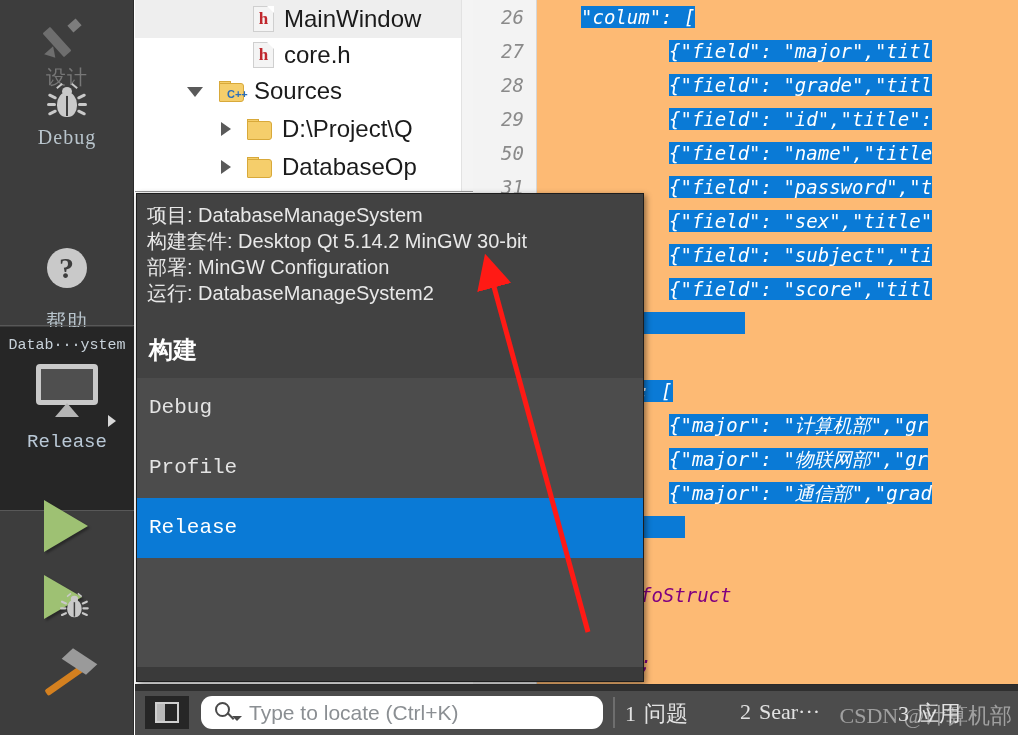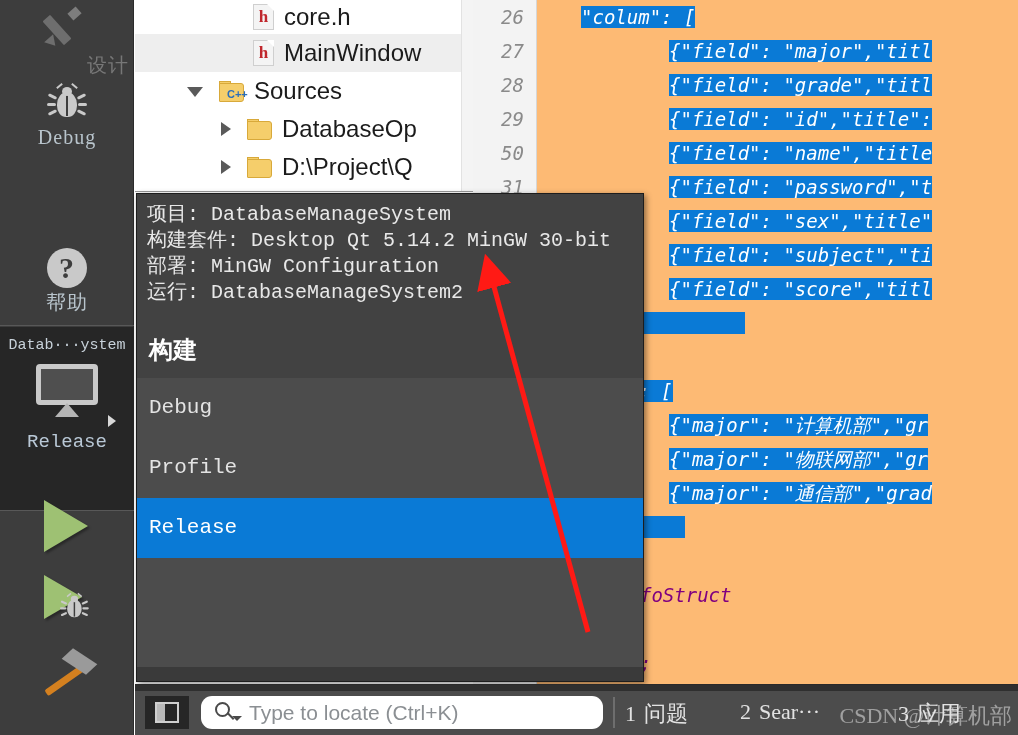--- a/index.html
+++ b/index.html
@@ -363,21 +363,21 @@
     box-shadow: 2px 2px 6px rgba(0,0,0,0.45);
     overflow: hidden;
     user-select: none;
   }
   #popup-header {
     background: #424242;
     padding: 8px 10px 14px 10px;
   }
   .pop-info {
     color: #e8e8e8;
-    font-family: Liberation Mono, monospace;
+    font-family: Liberation Sans, sans-serif;
     font-size: 20px;
     line-height: 26px;
     white-space: nowrap;
   }
   #popup-section-title {
     color: #ffffff;
     font-family: "Liberation Serif", serif;
     font-size: 24px;
     font-weight: bold;
     padding: 14px 10px 12px 12px;
@@ -507,21 +507,21 @@
     pointer-events: none;
   }
 </style>
 </head>
 <body>
 
 <div id="root">
 
   <div id="sidebar">
 
-    <div class="mode-btn" id="mode-design" style="position:absolute;left:0;top:4px;padding-left:41px;">
+    <div class="mode-btn" id="mode-design" style="position:absolute;left:0;top:16px;">
       <div class="pencil">
         <div class="body"></div>
           <div class="tip"></div>
           <div class="eraser"></div>
       </div>
       <span class="mlabel" style="display:block;margin-top:46px;">设计</span>
     </div>
 
     <div class="mode-btn" style="position:absolute;left:0;top:86px;">
       <div class="bug-icon">
@@ -536,21 +536,21 @@
         <div class="leg r1"></div>
           <div class="leg r2"></div>
           <div class="leg r3"></div>
       </div>
       <span class="mlabel" style="display:block;margin-top:4px;">Debug</span>
     </div>
 
 
     <div class="mode-btn" style="position:absolute;left:0;top:248px;">
       <div class="qmark">?</div>
-      <span class="mlabel" style="display:block;margin-top:1px;">帮助</span>
+      <span class="mlabel" style="display:block;margin-top:20px;">帮助</span>
     </div>
 
     <div class="divider" style="top:325px;"></div>
 
     <div id="kit-selector">
       <span id="kit-project-name">Datab···ystem</span>
       <div class="monitor">
         <div class="screen"></div>
           <div class="stand"></div>
       </div>
@@ -580,61 +580,61 @@
     </div>
 
     <div class="hammer">
       <div class="shaft"></div>
       <div class="headblk"></div>
     </div>
   </div>
 
   <div id="tree-panel">
 
+    <div class="tree-row selected">
+      <div style="width:118px;flex:0 0 auto;"></div>
+      <div class="ico-h"></div>
+      <span class="tree-label">MainWindow</span>
+    </div>
+
     <div class="tree-row" style="height:34px;">
       <div style="width:118px;flex:0 0 auto;"></div>
       <div class="ico-h"></div>
       <span class="tree-label">core.h</span>
-    </div>
-
-    <div class="tree-row selected">
-      <div style="width:118px;flex:0 0 auto;"></div>
-      <div class="ico-h"></div>
-      <span class="tree-label">MainWindow</span>
     </div>
 
     <div class="tree-row">
       <div class="tree-arrow open" style="left:52px;top:15px;"></div>
       <div style="width:84px;flex:0 0 auto;"></div>
       <div class="ico-folder">
         <div class="ft"></div>
           <div class="fb"></div>
           <div class="badge">C++</div>
       </div>
       <span class="tree-label">Sources</span>
     </div>
 
     <div class="tree-row">
       <div class="tree-arrow" style="left:86px;top:12px;"></div>
       <div style="width:112px;flex:0 0 auto;"></div>
       <div class="ico-folder">
         <div class="ft"></div>
           <div class="fb"></div>
       </div>
-      <span class="tree-label">DatabaseOp</span>
+      <span class="tree-label">D:\Project\Q</span>
     </div>
 
     <div class="tree-row">
       <div class="tree-arrow" style="left:86px;top:12px;"></div>
       <div style="width:112px;flex:0 0 auto;"></div>
       <div class="ico-folder">
         <div class="ft"></div>
           <div class="fb"></div>
       </div>
-      <span class="tree-label">D:\Project\Q</span>
+      <span class="tree-label">DatabaseOp</span>
     </div>
 
     <div class="tree-row">
       <div style="width:118px;flex:0 0 auto;"></div>
 
       <span class="tree-label">main.cpp</span>
     </div>
 
     <div id="tree-scroll-track"></div>
   </div>

